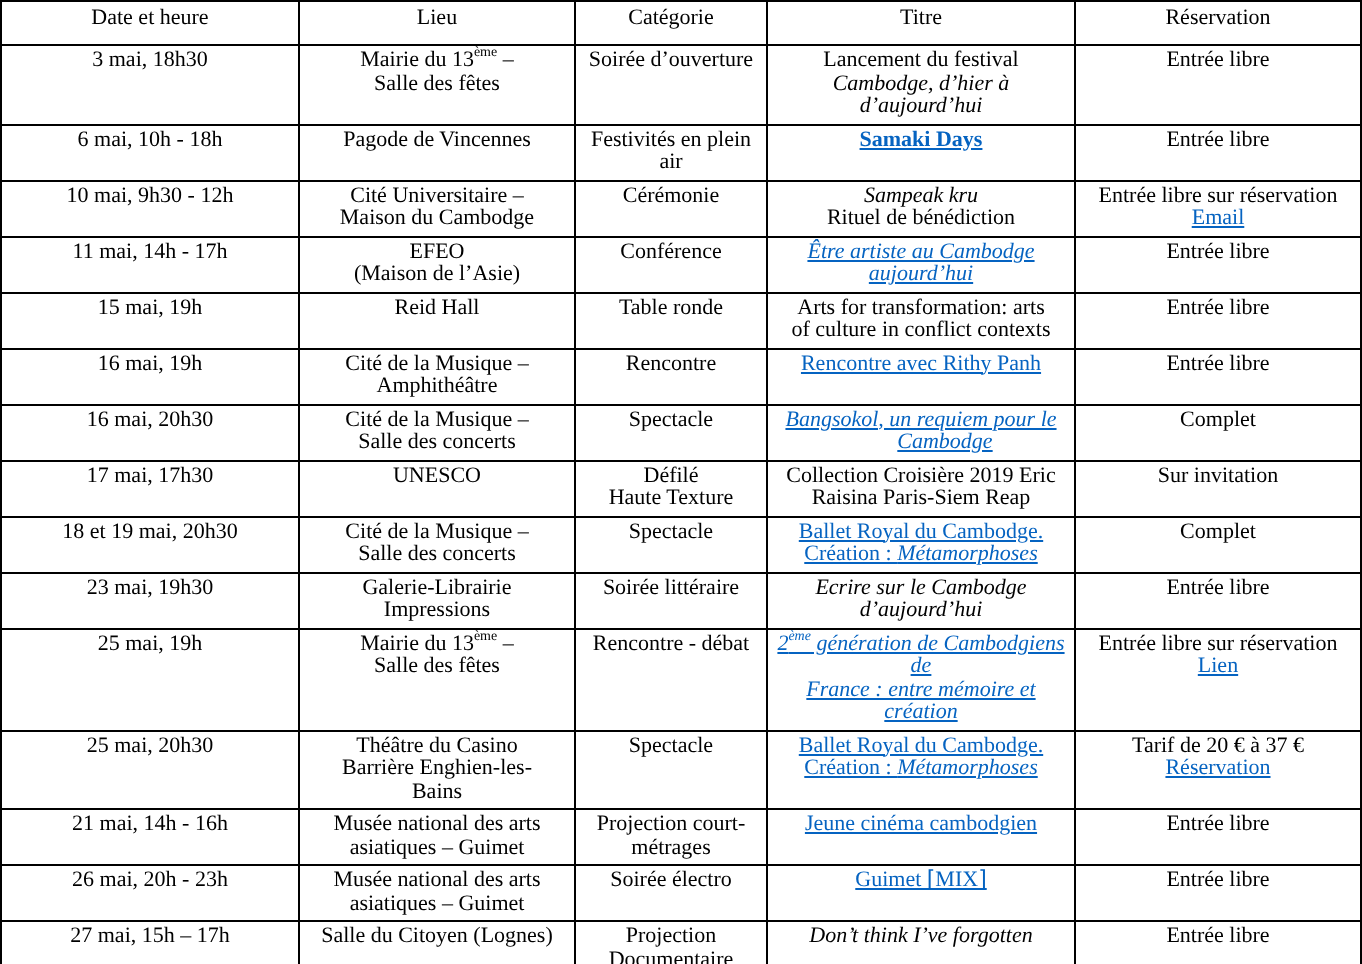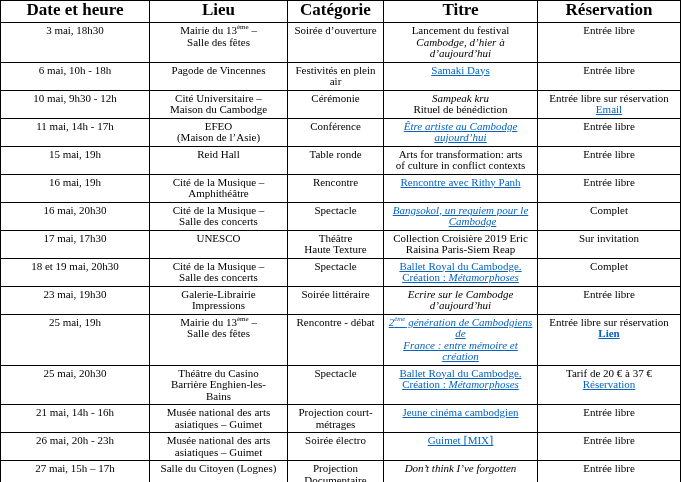--- a/index.html
+++ b/index.html
@@ -25,22 +25,22 @@
   table.events td {
     border: 1px solid #000;
     vertical-align: top;
     text-align: center;
     padding: 2px 3px;
     font-size: 11px;
     line-height: 11.5px;
     overflow: hidden;
   }
   table.events th {
-    font-weight: bold;
-    font-size: 17px;
+    font-weight: normal;
+    font-size: 11px;
     height: 16px;
     padding-top: 3px;
   }
   table.events td {
     height: 21px;
   }
   .line { min-height: 11.5px; }
   .it { font-style: italic; }
   a.link {
     text-decoration: underline;
@@ -97,21 +97,21 @@
         <td>
           <div class="line"><span>6 mai, 10h - 18h</span></div>
         </td>
         <td>
           <div class="line"><span>Pagode de Vincennes</span></div>
         </td>
         <td>
           <div class="line"><span>Festivités en plein air</span></div>
         </td>
         <td>
-          <div class="line"><a class="link" style="color: rgb(5, 99, 193);">Samaki Days</a></div>
+          <div class="line"><a class="link" style="color: rgb(5, 99, 193); font-weight: bold;">Samaki Days</a></div>
         </td>
         <td>
           <div class="line"><span>Entrée libre</span></div>
         </td>
       </tr>
       <tr>
         <td>
           <div class="line"><span>10 mai, 9h30 - 12h</span></div>
         </td>
         <td>
@@ -205,21 +205,21 @@
         </td>
       </tr>
       <tr>
         <td>
           <div class="line"><span>17 mai, 17h30</span></div>
         </td>
         <td>
           <div class="line"><span>UNESCO</span></div>
         </td>
         <td>
-          <div class="line"><span>Théâtre</span></div>
+          <div class="line"><span>Défilé</span></div>
           <div class="line"><span>Haute Texture</span></div>
         </td>
         <td>
           <div class="line"><span>Collection Croisière 2019 Eric</span></div>
           <div class="line"><span>Raisina Paris-Siem Reap</span></div>
         </td>
         <td>
           <div class="line"><span>Sur invitation</span></div>
         </td>
       </tr>
@@ -272,21 +272,21 @@
         <td>
           <div class="line"><span>Rencontre - débat</span></div>
         </td>
         <td>
           <div class="line"><a class="link it" style="color: rgb(5, 99, 193);">2</a><a class="link it" style="color: rgb(5, 99, 193);"><sup>ème</sup></a><a class="link it" style="color: rgb(5, 99, 193);"> génération de Cambodgiens de</a></div>
           <div class="line"><a class="link it" style="color: rgb(5, 99, 193);">France : entre mémoire et</a></div>
           <div class="line"><a class="link it" style="color: rgb(5, 99, 193);">création</a></div>
         </td>
         <td>
           <div class="line"><span>Entrée libre sur réservation</span></div>
-          <div class="line"><a class="link" style="color: rgb(5, 99, 193); font-weight: bold;">Lien</a></div>
+          <div class="line"><a class="link" style="color: rgb(5, 99, 193);">Lien</a></div>
         </td>
       </tr>
       <tr>
         <td>
           <div class="line"><span>25 mai, 20h30</span></div>
         </td>
         <td>
           <div class="line"><span>Théâtre du Casino</span></div>
           <div class="line"><span>Barrière Enghien-les-</span></div>
           <div class="line"><span>Bains</span></div>

